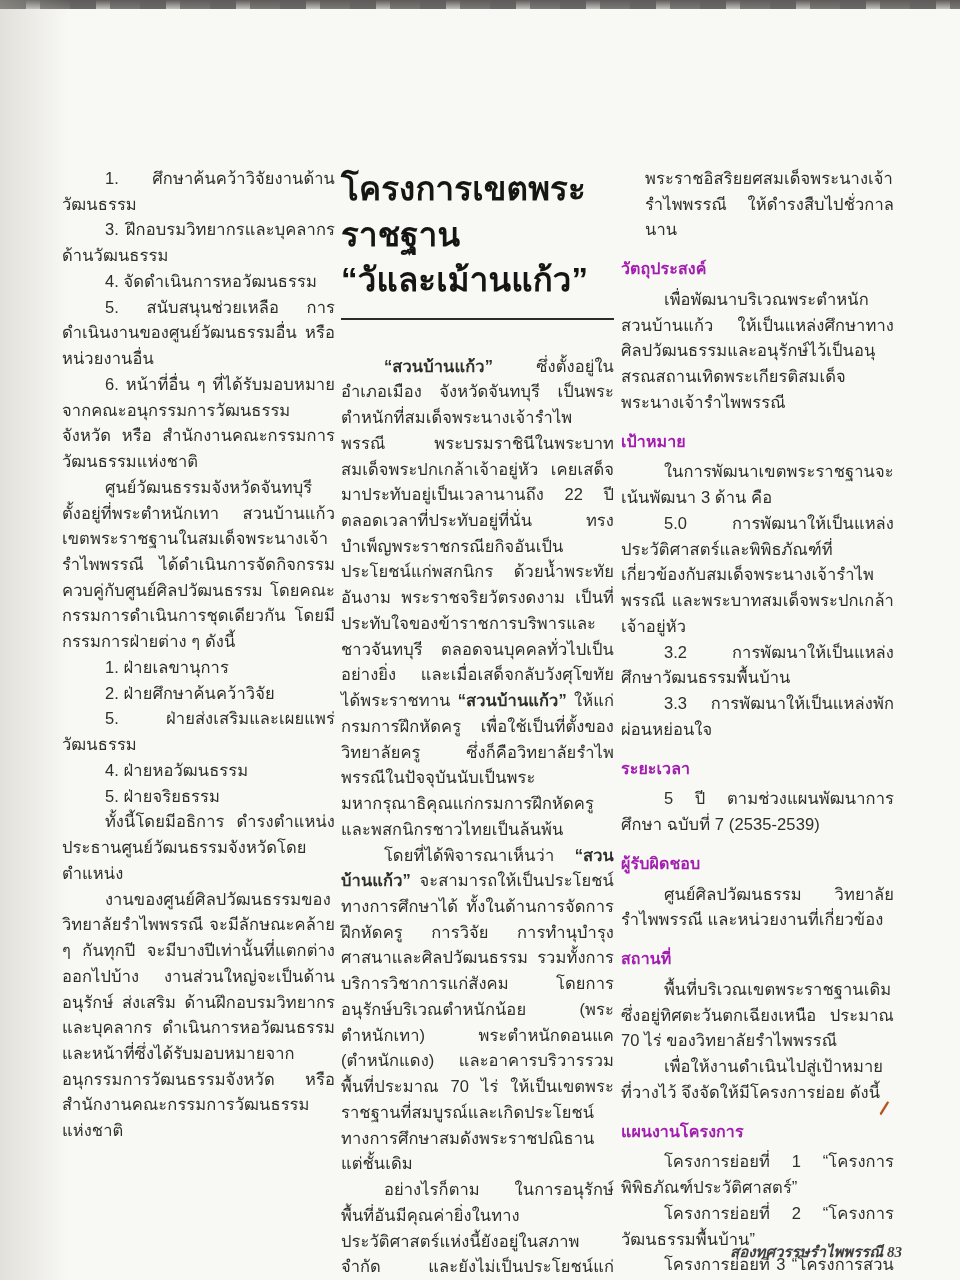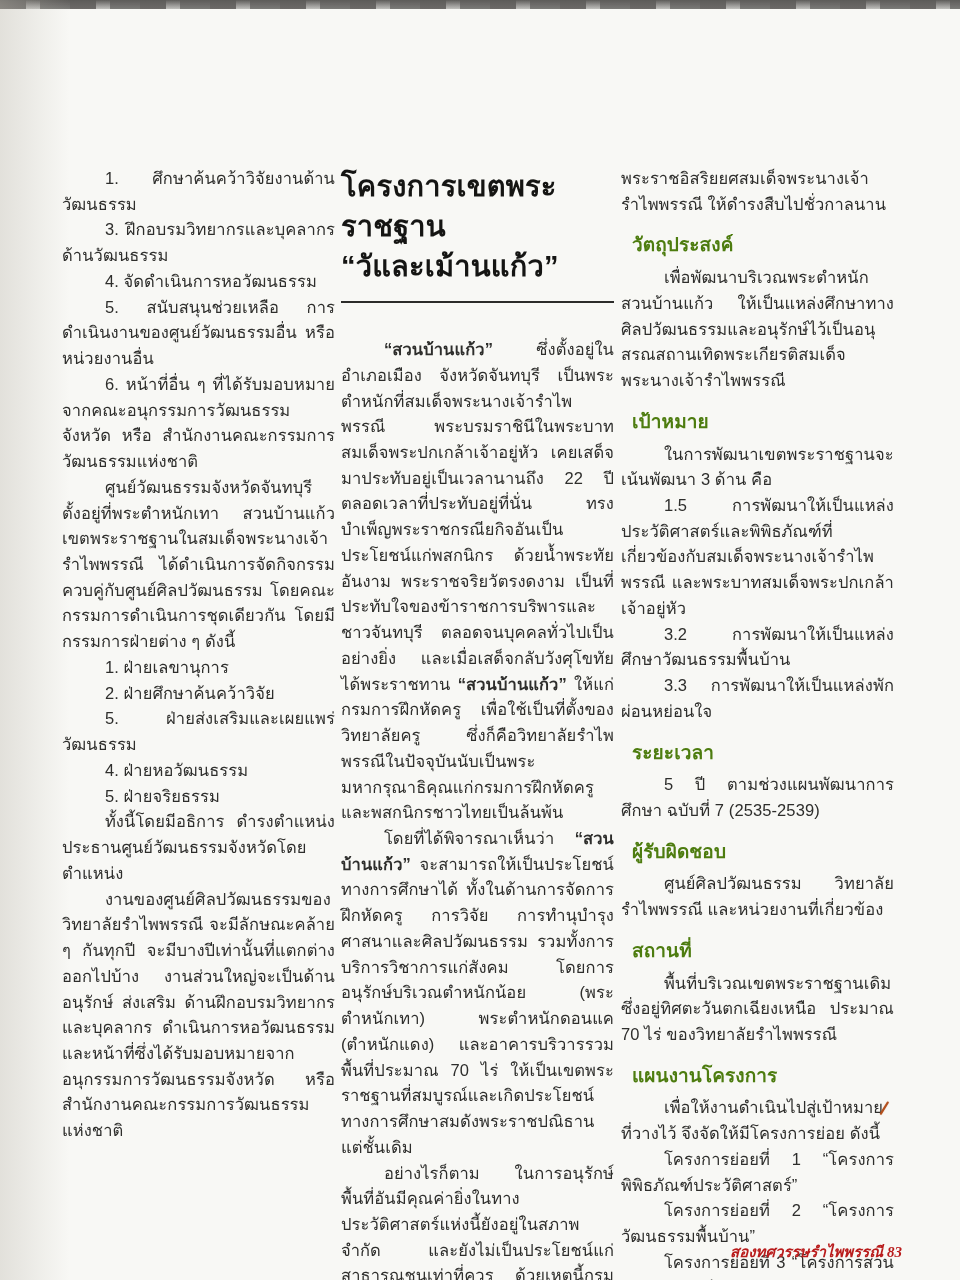--- a/index.html
+++ b/index.html
@@ -23,38 +23,38 @@
   .col{
     position:absolute;top:166px;width:273px;
     font-size:16.5px;line-height:1.56;text-align:justify;
     letter-spacing:.1px;
   }
   #c1{left:62px;}
   #c2{left:341px;}
   #c3{left:621px;}
   .blk{margin:0;}
   .p{text-indent:2.6em;}
-  .pn{text-indent:0;}
+  .pn{text-indent:0;margin-left:24px;}
   .li{text-indent:2.6em;}
   .h{
-    font-weight:bold;font-size:19px;line-height:1.3;
-    margin:16px 11px 7px;text-indent:0;text-align:left;color:#4d7c0f;
+    font-weight:bold;font-size:16px;line-height:1.3;
+    margin:16px 0 7px;text-indent:0;text-align:left;color:#a21caf;
   }
   .hl{
-    font-weight:bold;font-size:29px;line-height:1.38;
+    font-weight:bold;font-size:33px;line-height:1.38;
     text-indent:0;text-align:left;color:#151513;letter-spacing:.2px;
   }
   .rule{
     height:0;border-top:2px solid #2c2c2a;margin:15px 0 34px 0;
   }
   .b{font-weight:bold;}
   .footer{
     position:absolute;right:58px;bottom:16px;
     font-family:"Liberation Serif","DejaVu Serif",serif;
-    font-style:italic;font-weight:bold;font-size:15px;color:#b91c1c;
+    font-style:italic;font-weight:bold;font-size:15px;color:#404040;
   }
   .pen-mark{
     position:absolute;left:877px;top:1107px;width:15px;height:2.4px;
     background:#b3501d;transform:rotate(-58deg);border-radius:2px;
     box-shadow:0 0 1px rgba(179,80,29,.6);
   }
 </style>
 </head>
 <body>
 
@@ -83,31 +83,31 @@
     <div class="blk p"><span class="b">“สวนบ้านแก้ว”</span><span> ซึ่งตั้งอยู่ในอำเภอเมือง จังหวัดจันทบุรี เป็นพระตำหนักที่สมเด็จพระนางเจ้ารำไพพรรณี พระบรมราชินีในพระบาทสมเด็จพระปกเกล้าเจ้าอยู่หัว เคยเสด็จมาประทับอยู่เป็นเวลานานถึง 22 ปี ตลอดเวลาที่ประทับอยู่ที่นั่น ทรงบำเพ็ญพระราชกรณียกิจอันเป็นประโยชน์แก่พสกนิกร ด้วยน้ำพระทัยอันงาม พระราชจริยวัตรงดงาม เป็นที่ประทับใจของข้าราชการบริพารและชาวจันทบุรี ตลอดจนบุคคลทั่วไปเป็นอย่างยิ่ง และเมื่อเสด็จกลับวังศุโขทัย ได้พระราชทาน </span><span class="b">“สวนบ้านแก้ว”</span><span> ให้แก่กรมการฝึกหัดครู เพื่อใช้เป็นที่ตั้งของวิทยาลัยครู ซึ่งก็คือวิทยาลัยรำไพพรรณีในปัจจุบันนับเป็นพระมหากรุณาธิคุณแก่กรมการฝึกหัดครูและพสกนิกรชาวไทยเป็นล้นพ้น</span></div>
     <div class="blk p"><span>โดยที่ได้พิจารณาเห็นว่า </span><span class="b">“สวนบ้านแก้ว”</span><span> จะสามารถให้เป็นประโยชน์ทางการศึกษาได้ ทั้งในด้านการจัดการฝึกหัดครู การวิจัย การทำนุบำรุงศาสนาและศิลปวัฒนธรรม รวมทั้งการบริการวิชาการแก่สังคม โดยการอนุรักษ์บริเวณตำหนักน้อย (พระตำหนักเทา) พระตำหนักดอนแค (ตำหนักแดง) และอาคารบริวารรวมพื้นที่ประมาณ 70 ไร่ ให้เป็นเขตพระราชฐานที่สมบูรณ์และเกิดประโยชน์ทางการศึกษาสมดังพระราชปณิธานแต่ชั้นเดิม</span></div>
     <div class="blk p"><span>อย่างไรก็ตาม ในการอนุรักษ์พื้นที่อันมีคุณค่ายิ่งในทางประวัติศาสตร์แห่งนี้ยังอยู่ในสภาพจำกัด และยังไม่เป็นประโยชน์แก่สาธารณชนเท่าที่ควร ด้วยเหตุนี้กรมการฝึกหัดครูและวิทยาลัยรำไพพรรณี จึงร่วมกันจัดทำโครงการพัฒนาบริเวณพระตำหนักในชื่อว่า </span></div>
   </div>
 <div id="c3" class="col">
     <div class="blk pn"><span>พระราชอิสริยยศสมเด็จพระนางเจ้ารำไพพรรณี ให้ดำรงสืบไปชั่วกาลนาน</span></div>
     <div class="blk h"><span>วัตถุประสงค์</span></div>
     <div class="blk p"><span>เพื่อพัฒนาบริเวณพระตำหนักสวนบ้านแก้ว ให้เป็นแหล่งศึกษาทางศิลปวัฒนธรรมและอนุรักษ์ไว้เป็นอนุสรณสถานเทิดพระเกียรติสมเด็จพระนางเจ้ารำไพพรรณี</span></div>
     <div class="blk h"><span>เป้าหมาย</span></div>
     <div class="blk p"><span>ในการพัฒนาเขตพระราชฐานจะเน้นพัฒนา 3 ด้าน  คือ</span></div>
-    <div class="blk li"><span>1.5  การพัฒนาให้เป็นแหล่งประวัติศาสตร์และพิพิธภัณฑ์ที่เกี่ยวข้องกับสมเด็จพระนางเจ้ารำไพพรรณี และพระบาทสมเด็จพระปกเกล้าเจ้าอยู่หัว</span></div>
+    <div class="blk li"><span>5.0  การพัฒนาให้เป็นแหล่งประวัติศาสตร์และพิพิธภัณฑ์ที่เกี่ยวข้องกับสมเด็จพระนางเจ้ารำไพพรรณี และพระบาทสมเด็จพระปกเกล้าเจ้าอยู่หัว</span></div>
     <div class="blk li"><span>3.2  การพัฒนาให้เป็นแหล่งศึกษาวัฒนธรรมพื้นบ้าน</span></div>
     <div class="blk li"><span>3.3  การพัฒนาให้เป็นแหล่งพักผ่อนหย่อนใจ</span></div>
     <div class="blk h"><span>ระยะเวลา</span></div>
     <div class="blk p"><span>5 ปี ตามช่วงแผนพัฒนาการศึกษา ฉบับที่ 7 (2535-2539)</span></div>
     <div class="blk h"><span>ผู้รับผิดชอบ</span></div>
     <div class="blk p"><span>ศูนย์ศิลปวัฒนธรรม วิทยาลัยรำไพพรรณี และหน่วยงานที่เกี่ยวข้อง</span></div>
     <div class="blk h"><span>สถานที่</span></div>
     <div class="blk p"><span>พื้นที่บริเวณเขตพระราชฐานเดิม ซึ่งอยู่ทิศตะวันตกเฉียงเหนือ ประมาณ 70 ไร่ ของวิทยาลัยรำไพพรรณี</span></div>
+    <div class="blk p"><span>เพื่อให้งานดำเนินไปสู่เป้าหมายที่วางไว้ จึงจัดให้มีโครงการย่อย ดังนี้</span></div>
     <div class="blk h"><span>แผนงานโครงการ</span></div>
-    <div class="blk p"><span>เพื่อให้งานดำเนินไปสู่เป้าหมายที่วางไว้ จึงจัดให้มีโครงการย่อย ดังนี้</span></div>
     <div class="blk li"><span>โครงการย่อยที่ 1 “โครงการพิพิธภัณฑ์ประวัติศาสตร์”</span></div>
     <div class="blk li"><span>โครงการย่อยที่ 2 “โครงการวัฒนธรรมพื้นบ้าน”</span></div>
     <div class="blk li"><span>โครงการย่อยที่ 3 “โครงการสวนพฤกษศาสตร์”</span></div>
   </div>
 
 <div class="pen-mark"></div>
 
 <div class="footer">สองทศวรรษรำไพพรรณี 83</div>
 
 </body></html>

